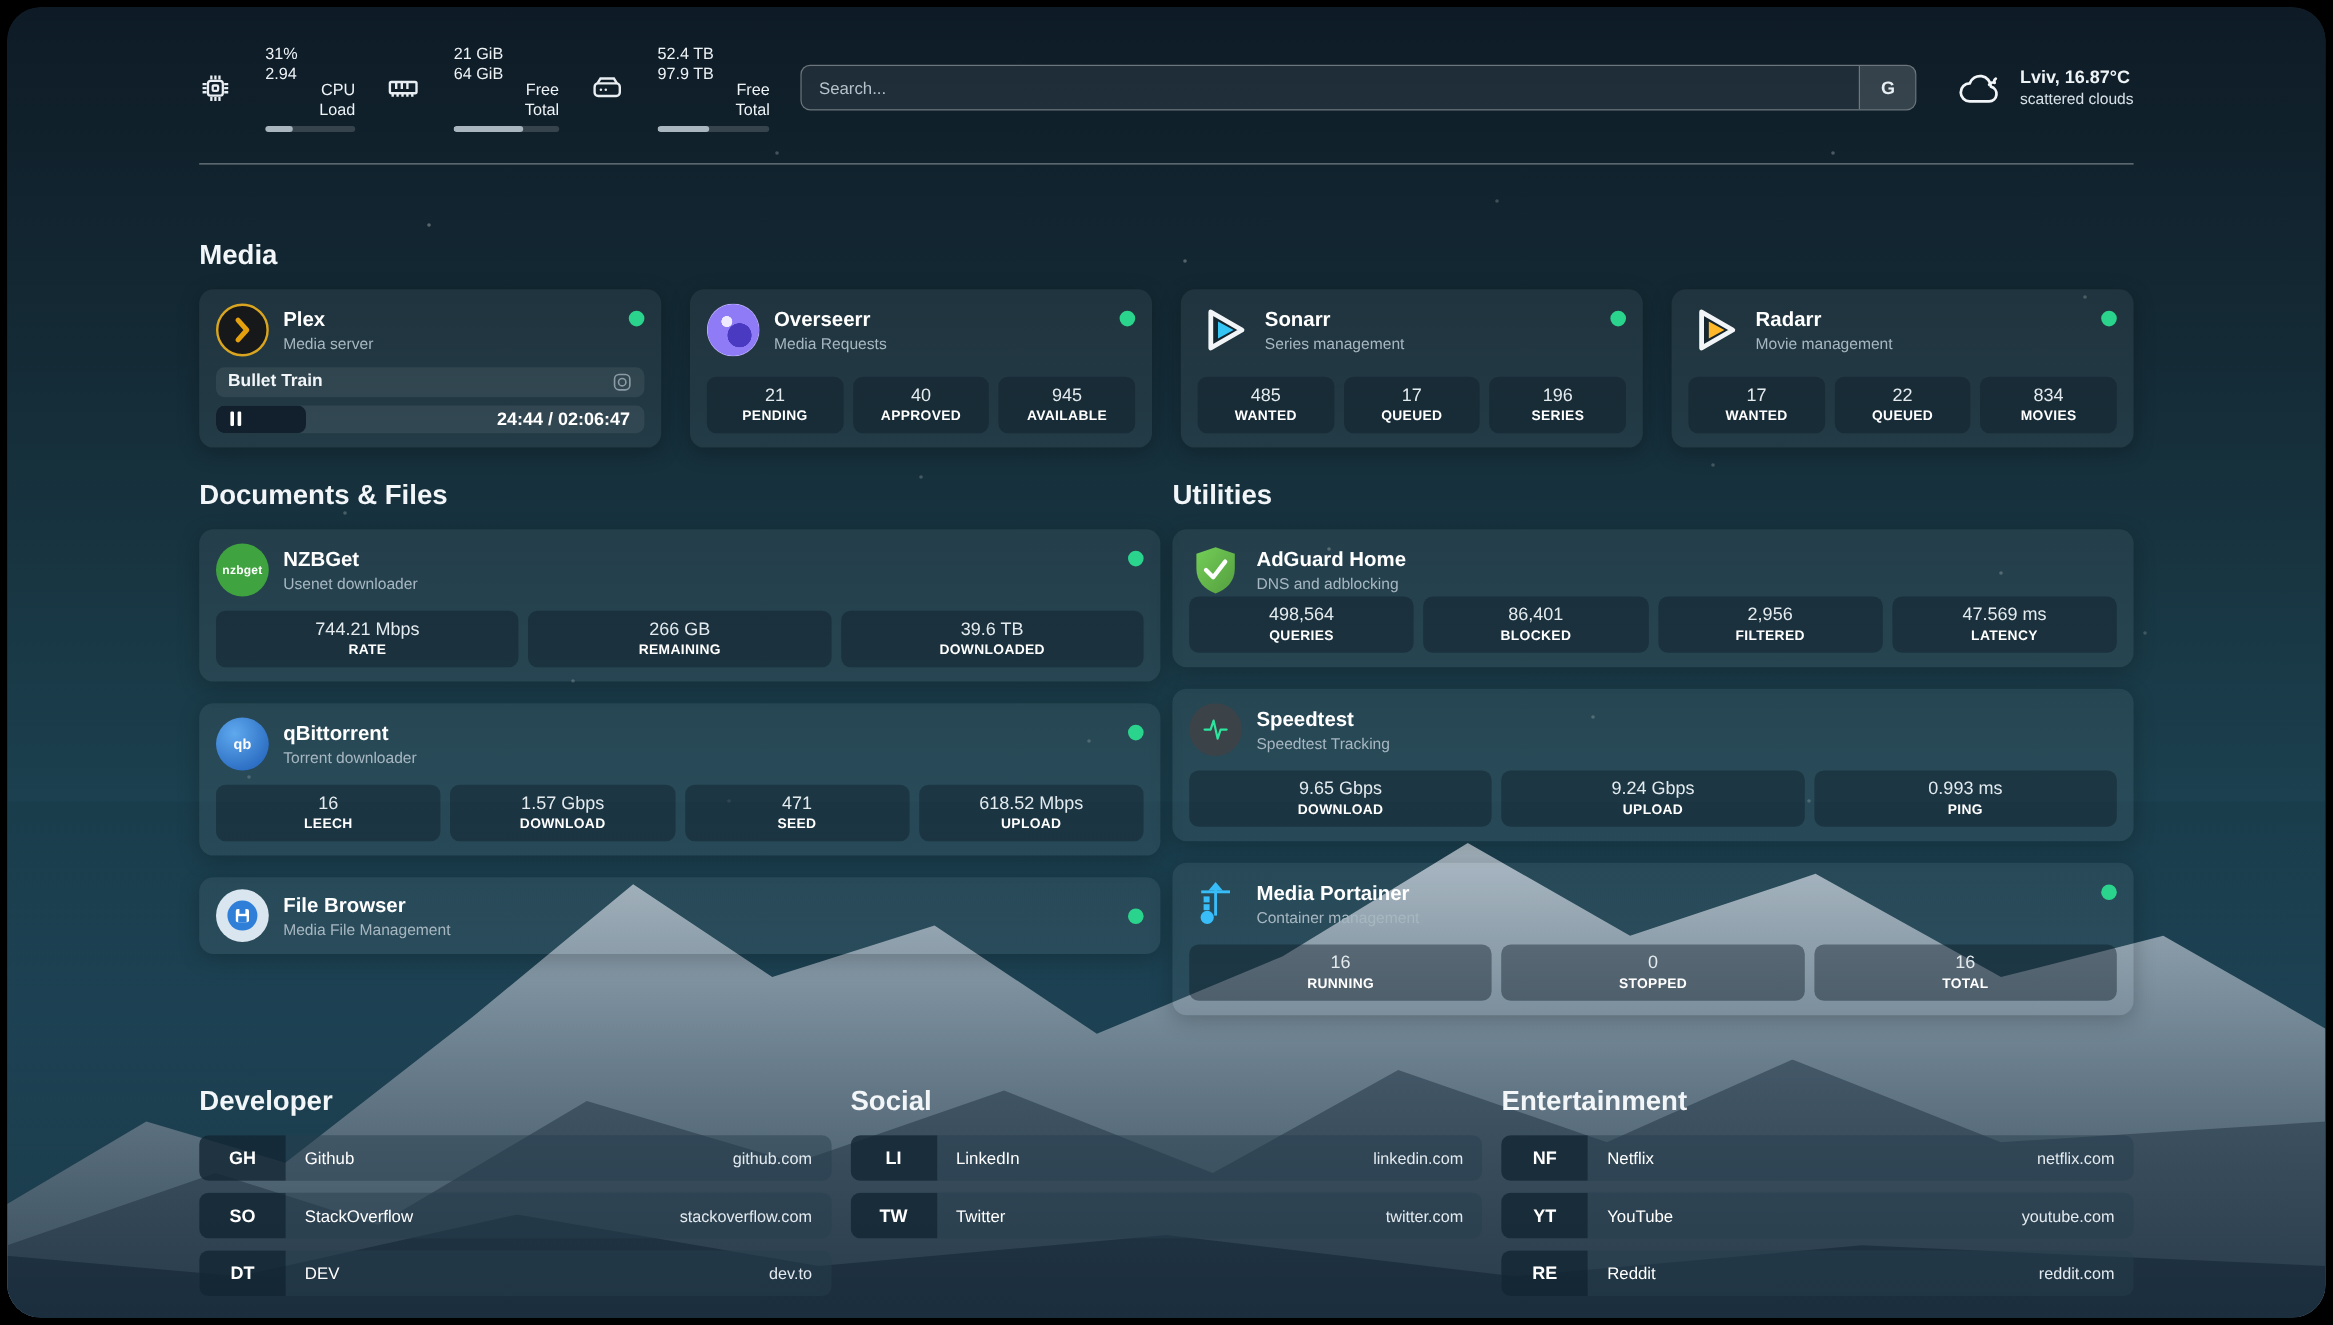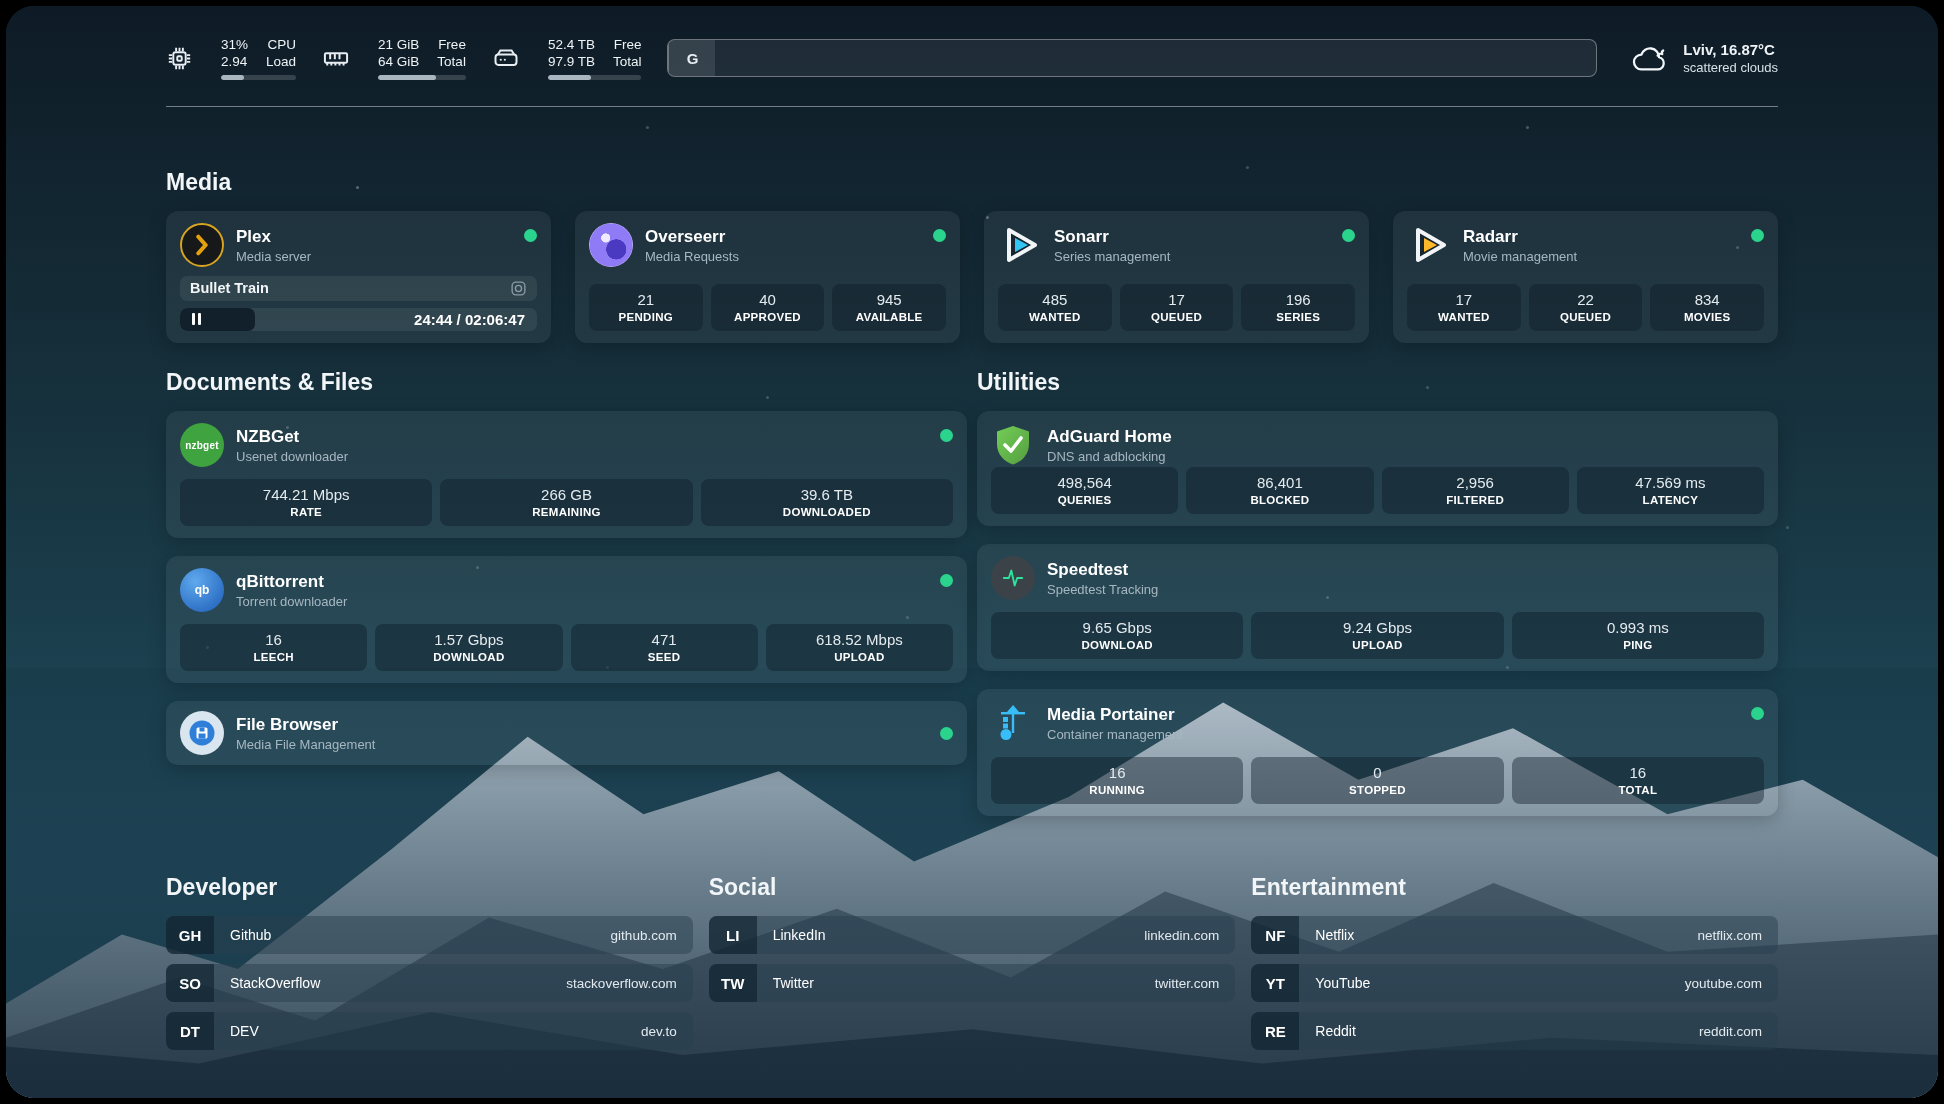--- a/index.html
+++ b/index.html
@@ -33,21 +33,21 @@
   .container{width:1612px;margin:0 auto;}
 
   
   header{display:flex;align-items:center;padding-top:30px;}
   .sys-stats{display:flex;align-items:center;gap:26px;}
   .sys-stat{display:flex;align-items:center;gap:28px;}
   .ss-icon{flex:0 0 auto;display:flex;}
   .ss-body{display:flex;flex-direction:column;}
   .ss-rows{display:flex;gap:18px;font-size:13.5px;line-height:17px;color:#eef3f6;}
   .ss-col{display:flex;flex-direction:column;}
-  .ss-col.labels{text-align:right;}
+  .ss-col.labels{text-align:right;margin-top:30px;}
   .ss-bar{margin-top:5px;height:5px;border-radius:3px;background:rgba(255,255,255,.16);overflow:hidden;}
   .ss-fill{height:100%;border-radius:3px;background:#a9b6c0;}
 
   .search-wrap{flex:1;display:flex;align-items:stretch;height:36px;margin-left:26px;
     border:1px solid rgba(255,255,255,.35);border-radius:8px;background:rgba(255,255,255,.07);overflow:hidden;}
   .search-wrap input{flex:1;background:transparent;border:0;outline:none;color:#e8eef2;font-size:14px;padding:0 14px;
     font-family:"Liberation Sans","DejaVu Sans",sans-serif;}
   .search-wrap input::placeholder{color:#b6c2cb;}
   .g-btn{width:46px;display:flex;align-items:center;justify-content:center;font-size:15px;font-weight:700;color:#e8eef2;
     background:rgba(255,255,255,.10);border-left:1px solid rgba(255,255,255,.28);cursor:pointer;}
@@ -106,21 +106,21 @@
 
   .mid-grid{display:grid;grid-template-columns:1fr 1fr;gap:10px;margin-top:26px;align-items:start;}
   .mid-grid .card{margin-bottom:18px;}
   .card.slim{flex-direction:row;align-items:center;padding:10px 14px;}
   .card.slim .dot{align-self:center;margin-top:0;}
 
   
   .links-grid{display:grid;grid-template-columns:1fr 1fr 1fr;gap:16px;margin-top:40px;}
   .link-row{display:flex;align-items:center;height:38px;border-radius:8px;background:rgba(40,62,78,.48);
     margin-bottom:10px;overflow:hidden;cursor:pointer;}
-  .link-abbr{width:48px;height:100%;display:flex;align-items:center;justify-content:center;
+  .link-abbr{width:72px;height:100%;display:flex;align-items:center;justify-content:center;
     background:rgba(13,30,44,.62);font-size:15px;font-weight:700;color:#fff;flex:0 0 auto;}
   .link-name{font-size:14px;color:#ffffff;padding-left:16px;}
   .link-url{margin-left:auto;font-size:13.5px;color:#e3eaef;padding-right:16px;}
 
   svg{display:block;}
 </style>
 </head>
 <body>
 
 <div class="frame">
@@ -211,20 +211,21 @@
                 </div>
               </div>
               <div class="ss-bar">
                 <div class="ss-fill" style="width: 46%;"></div>
               </div>
             </div>
           </div>
         </div>
 
         <div class="search-wrap">
+          <input type="text" placeholder="Search..." style="">
           <div class="g-btn">G</div>
         </div>
 
         <div class="weather">
           <span>
             <svg width="42" height="34" viewBox="0 0 44 34" fill="none" stroke="#f2f6f8" stroke-width="2.4" stroke-linejoin="round" stroke-linecap="round">
               <path d="M30 14.5c.8-1.6 3-2.6 4.8-1.6-.6-1.3-.2-2.9 1-3.7"></path>
               <path d="M13 29h17a6.5 6.5 0 0 0 1.5-12.8A9.5 9.5 0 0 0 13 13.4 6.8 6.8 0 0 0 13 29Z"></path>
             </svg>
           </span>

